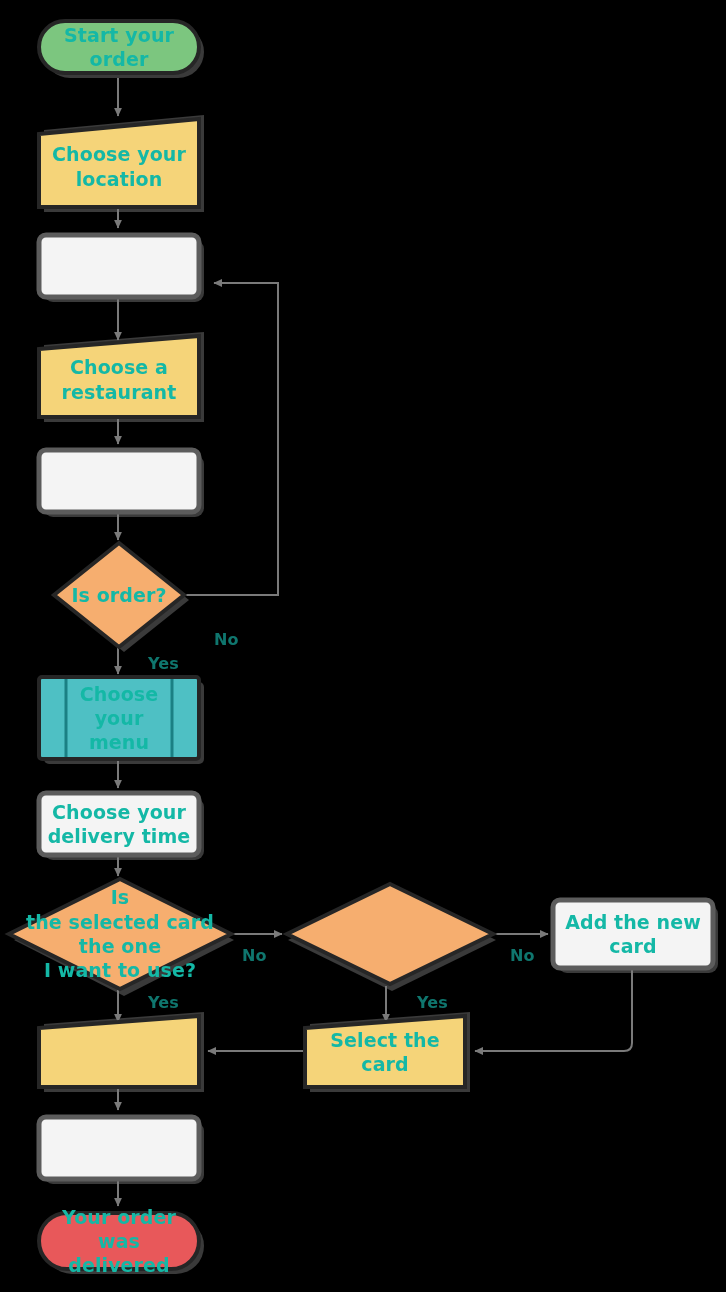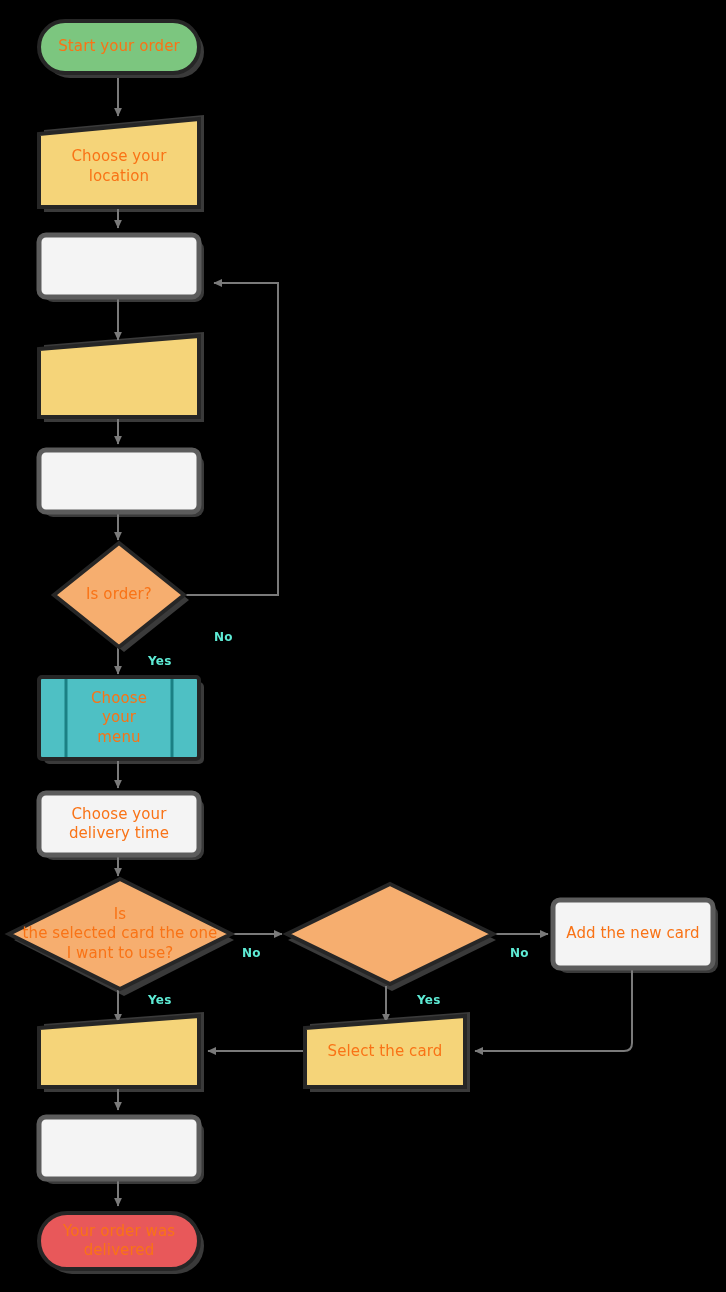--- a/index.html
+++ b/index.html
@@ -25,33 +25,33 @@
     width: 726px;
     height: 1292px;
     pointer-events: none;
   }
   .node-label {
     position: absolute;
     display: flex;
     align-items: center;
     justify-content: center;
     text-align: center;
-    color: #f97316;
-    font-weight: normal;
-    font-size: 15px;
+    color: #14b8a6;
+    font-weight: bold;
+    font-size: 19px;
     line-height: 1.28;
     letter-spacing: 0.1px;
     pointer-events: none;
     white-space: pre-line;
   }
   .edge-label {
     position: absolute;
-    color: #5eead4;
+    color: #0f766e;
     font-weight: bold;
-    font-size: 12px;
+    font-size: 16px;
     letter-spacing: 0.2px;
     pointer-events: none;
   }
 </style>
 </head>
 <body>
 
 <div id="canvas">
 
   <svg class="layer" viewBox="0 0 726 1292">
@@ -150,20 +150,22 @@
 
     <rect x="39" y="1213" width="160" height="56" rx="28" fill="#e8585a" stroke="#262626" stroke-width="4"></rect>
   </svg>
 
   <div class="node-label" style="left:39px; top:21px; width:160px; height:52px;">Start your order</div>
 
   <div class="node-label" style="left:39px; top:126px; width:160px; height:81px;">Choose your
 location</div>
 
 
+  <div class="node-label" style="left:39px; top:342px; width:160px; height:75px;">Choose a
+restaurant</div>
 
 
   <div class="node-label" style="left:54px; top:570px; width:130px; height:50px;">Is order?</div>
 
   <div class="node-label" style="left:66px; top:677px; width:106px; height:82px;">Choose
 your
 menu</div>
 
   <div class="node-label" style="left:39px; top:793px; width:160px; height:62px;">Choose your
 delivery time</div>

